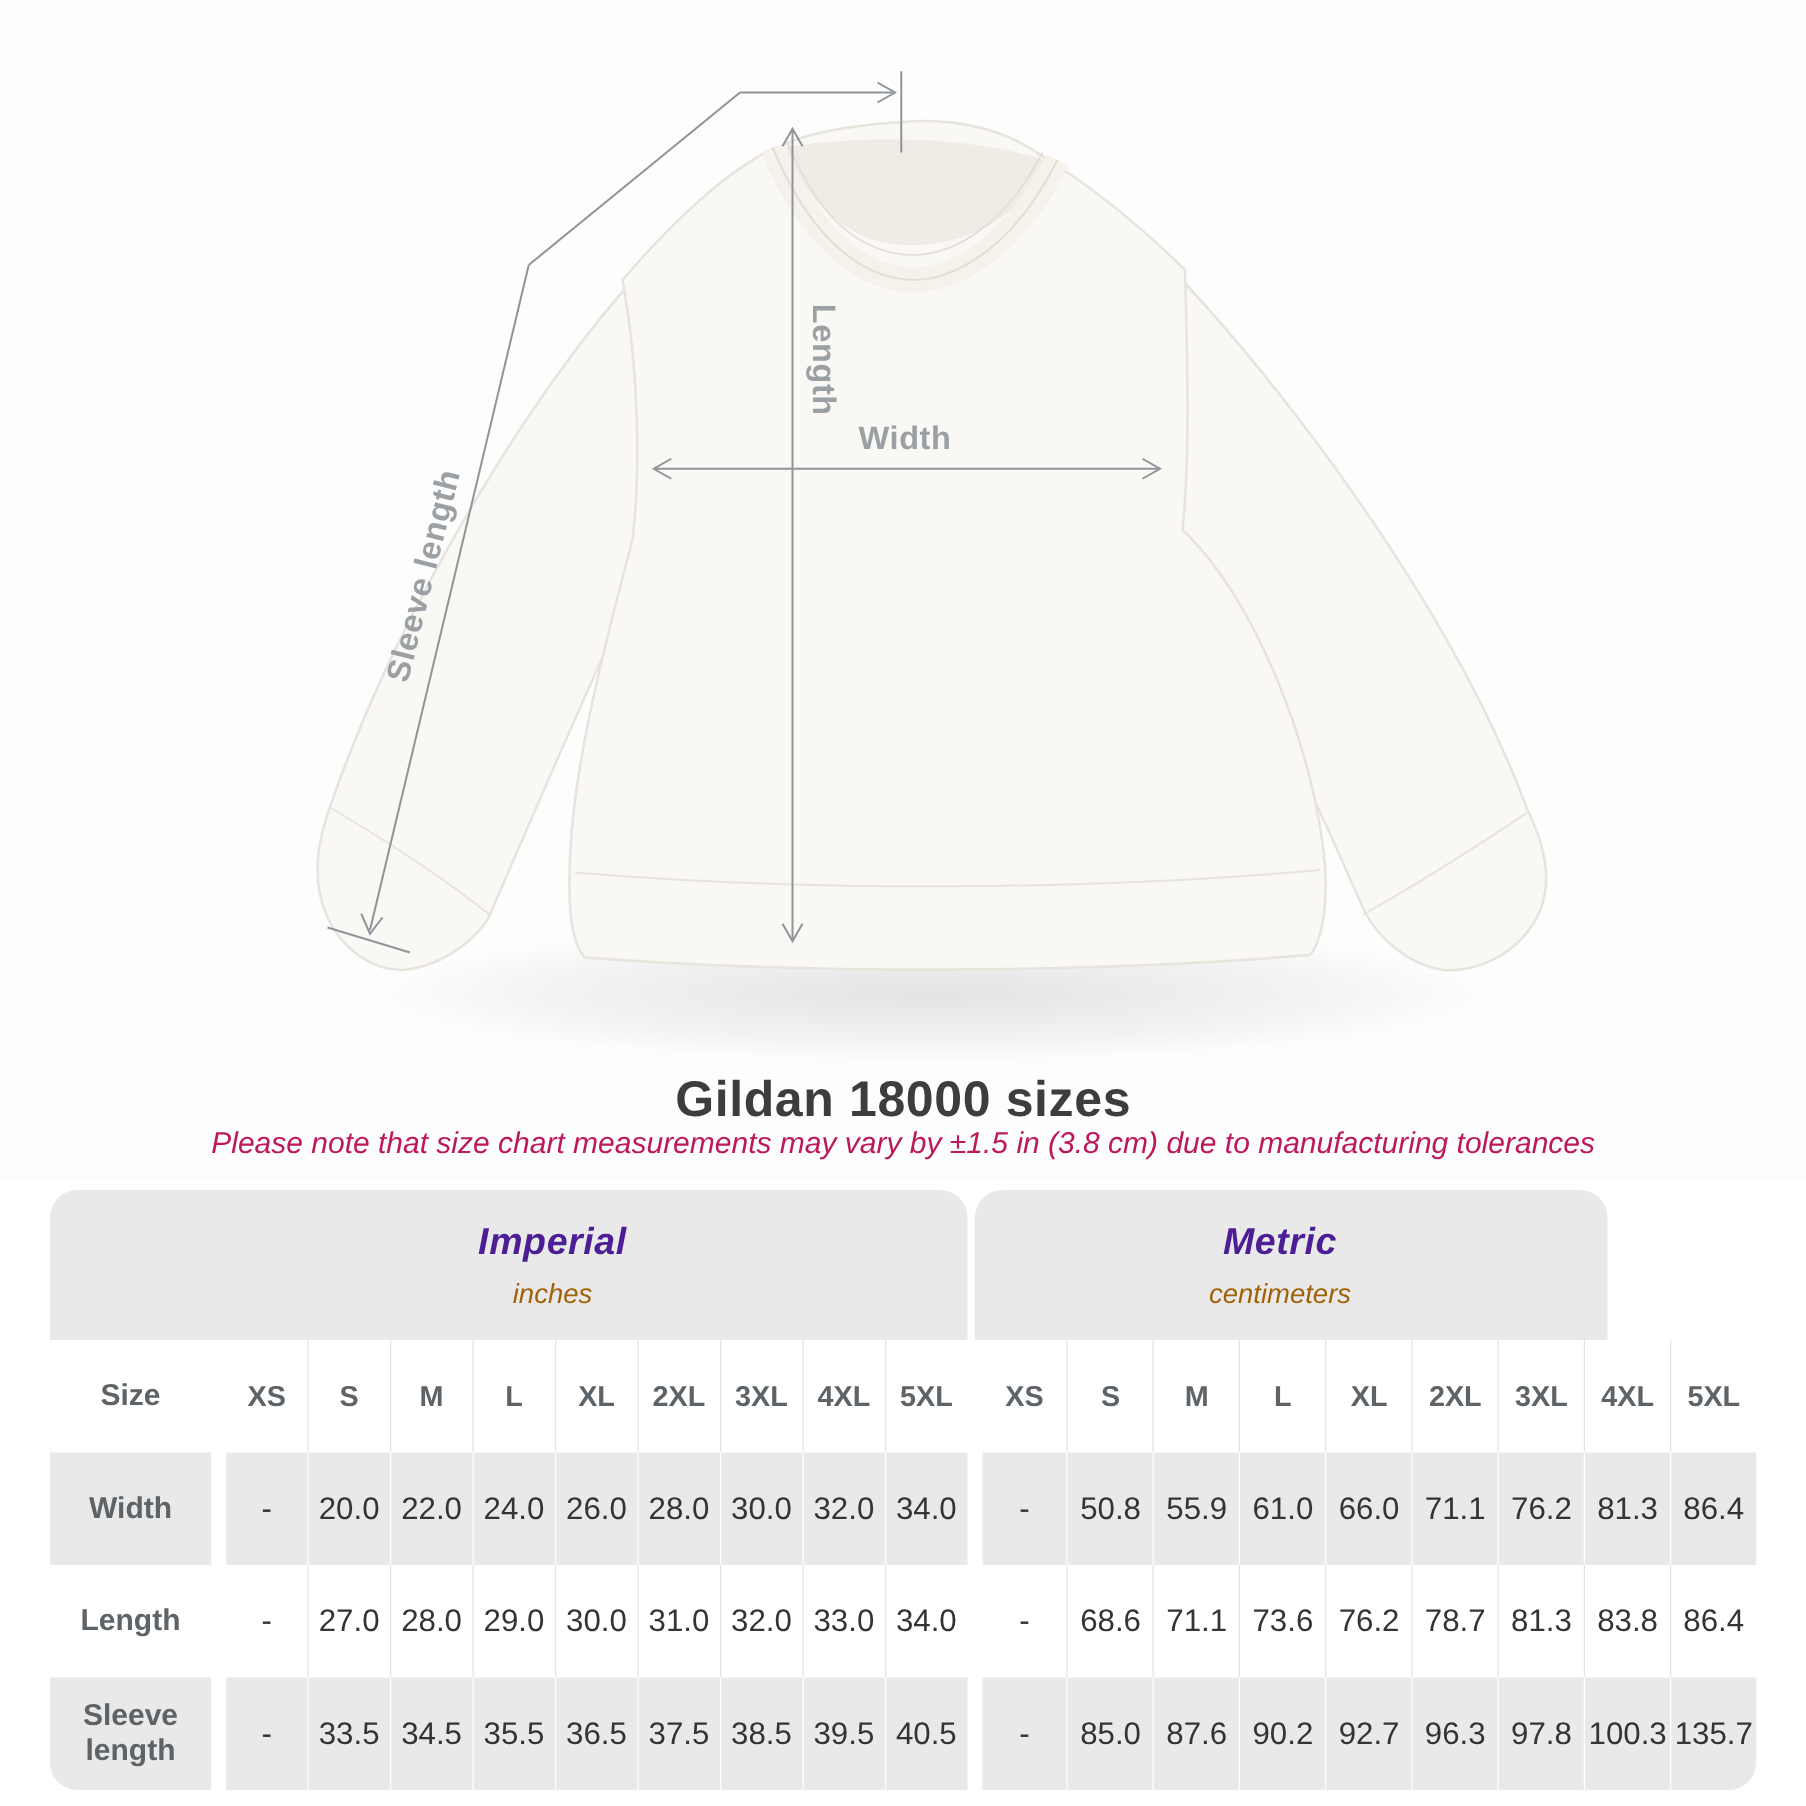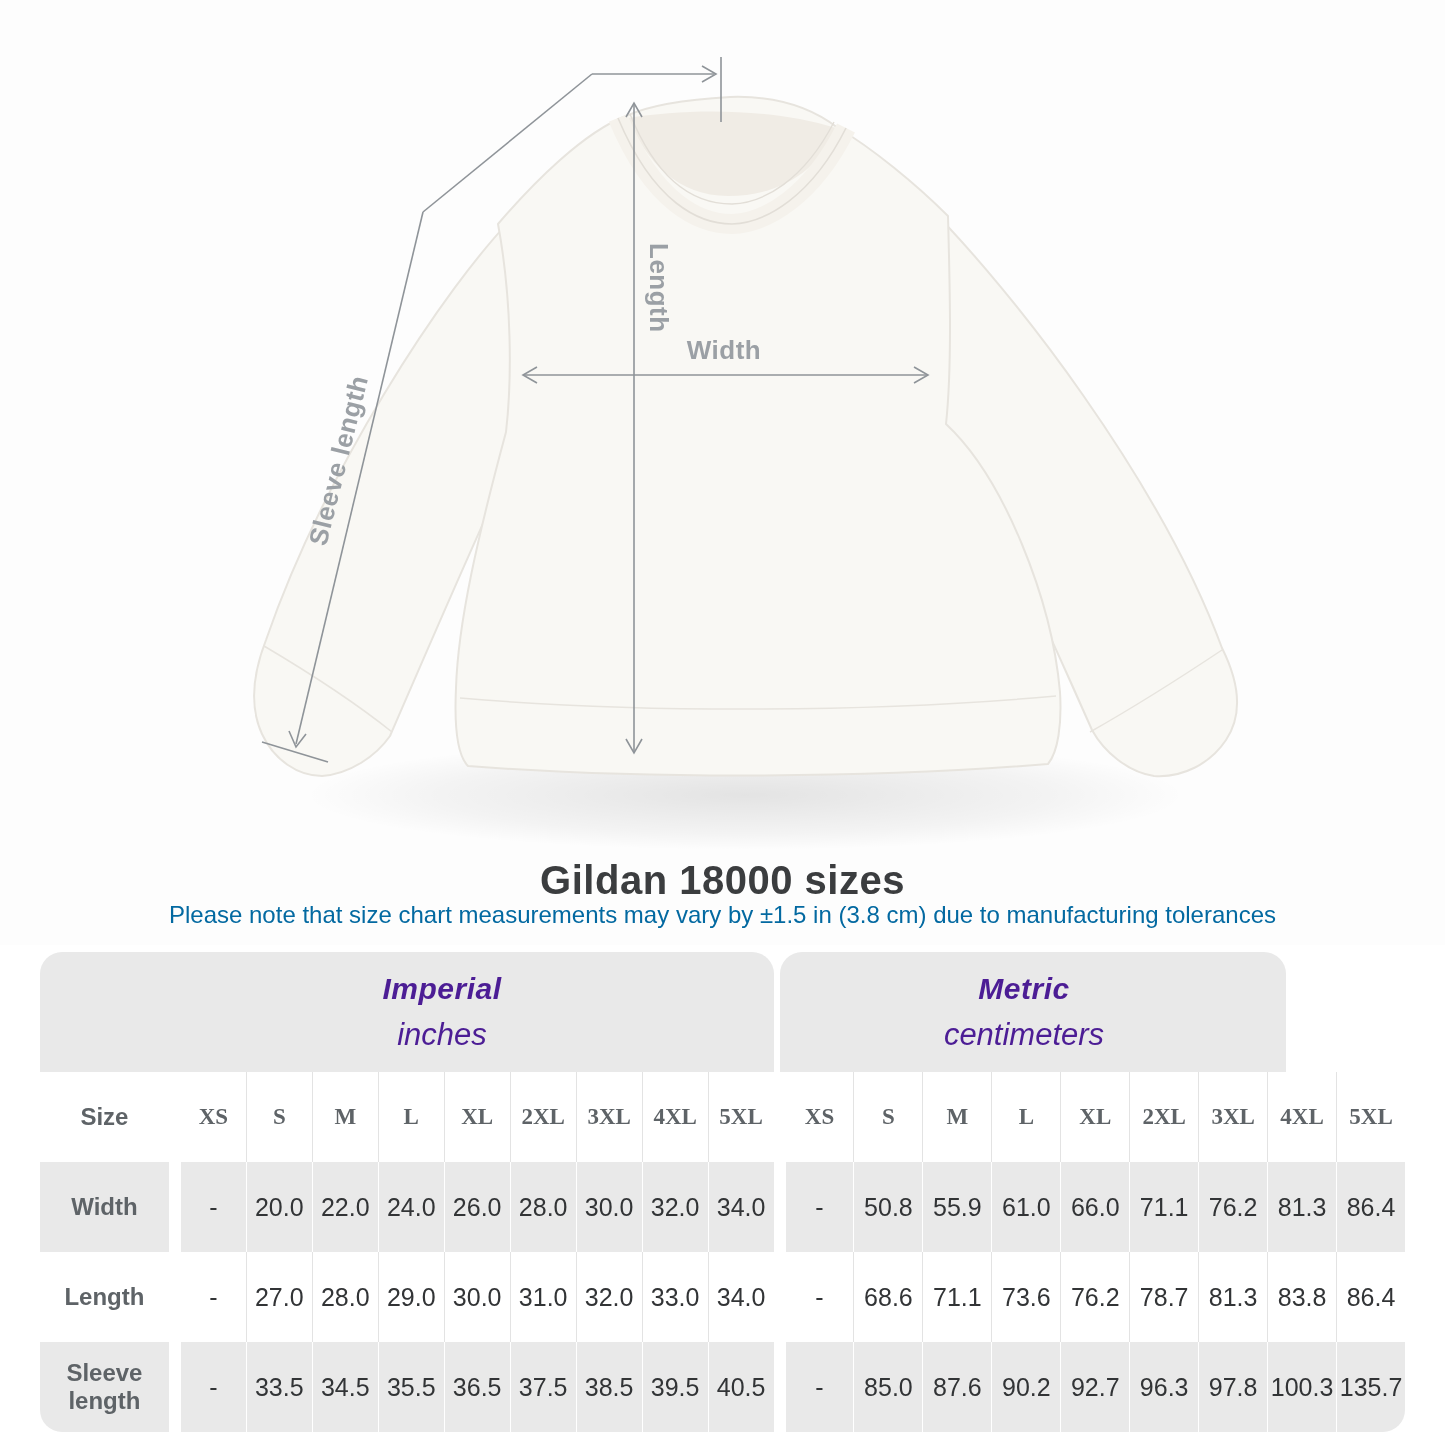--- a/index.html
+++ b/index.html
@@ -9,47 +9,47 @@
     font-family:"Liberation Sans","DejaVu Sans",sans-serif; overflow:hidden;
   }
   .product-svg { position:absolute; left:0; top:0; }
 
   .title {
     position:absolute; top:858px; left:0; width:1445px; text-align:center;
     font-size:40px; font-weight:bold; color:#3b3d3f; letter-spacing:0.5px;
   }
   .subtitle {
     position:absolute; top:901px; left:0; width:1445px; text-align:center;
-    font-size:24px; color:#0369a1;
+    font-size:24px; font-style:italic; color:#be185d;
   }
 
   .size-table { position:absolute; left:40px; top:952px; width:1365px; }
   .hdr-row { display:flex; gap:6px; height:120px; }
   .hdr-block {
     background:#e9e9e9; display:flex; flex-direction:column;
     align-items:center; justify-content:center;
   }
   .hdr-left  { width:734px; border-radius:22px 22px 0 0; padding-left:70px; }
   .hdr-right { width:506px; border-radius:22px 22px 0 0; padding-right:18px; }
   .hdr-name { font-size:30px; font-weight:bold; font-style:italic; color:#4c1d95; letter-spacing:0.5px; }
-  .hdr-unit { font-size:31px; font-style:italic; color:#4c1d95; margin-top:11px; }
+  .hdr-unit { font-size:22px; font-style:italic; color:#a16207; margin-top:11px; }
 
   .body-row { display:flex; gap:6px; height:90px; }
   .cell-label {
     width:130px; display:flex; align-items:center; justify-content:center;
     font-weight:bold; font-size:24px; color:#5e6367; text-align:center;
   }
   .block { display:flex; }
   .block.imperial { width:598px; }
   .block.metric   { width:625px; }
   .cell {
     flex:1; display:flex; align-items:center; justify-content:center;
     font-size:25px; color:#323436;
   }
-  .cell.szh { font-size:23px; font-weight:bold; color:#5e6367;font-family:Liberation Serif, serif; }
+  .cell.szh { font-size:23px; font-weight:bold; color:#5e6367; }
   .r-white .cell-label, .r-white .block { background:#ffffff; }
   .r-gray  .cell-label, .r-gray  .block { background:#e9e9e9; }
   .r-white .cell + .cell { border-left:1px solid #e3e3e3; }
   .r-gray  .cell + .cell { border-left:1px solid #ffffff; }
   .last-row .cell-label { border-bottom-left-radius:22px; }
   .last-row .block.metric { border-bottom-right-radius:22px; }
 
   .ann-label { font-weight:bold; font-size:26px; fill:#9ba0a5; letter-spacing:0.5px; }
 </style>
 </head>

